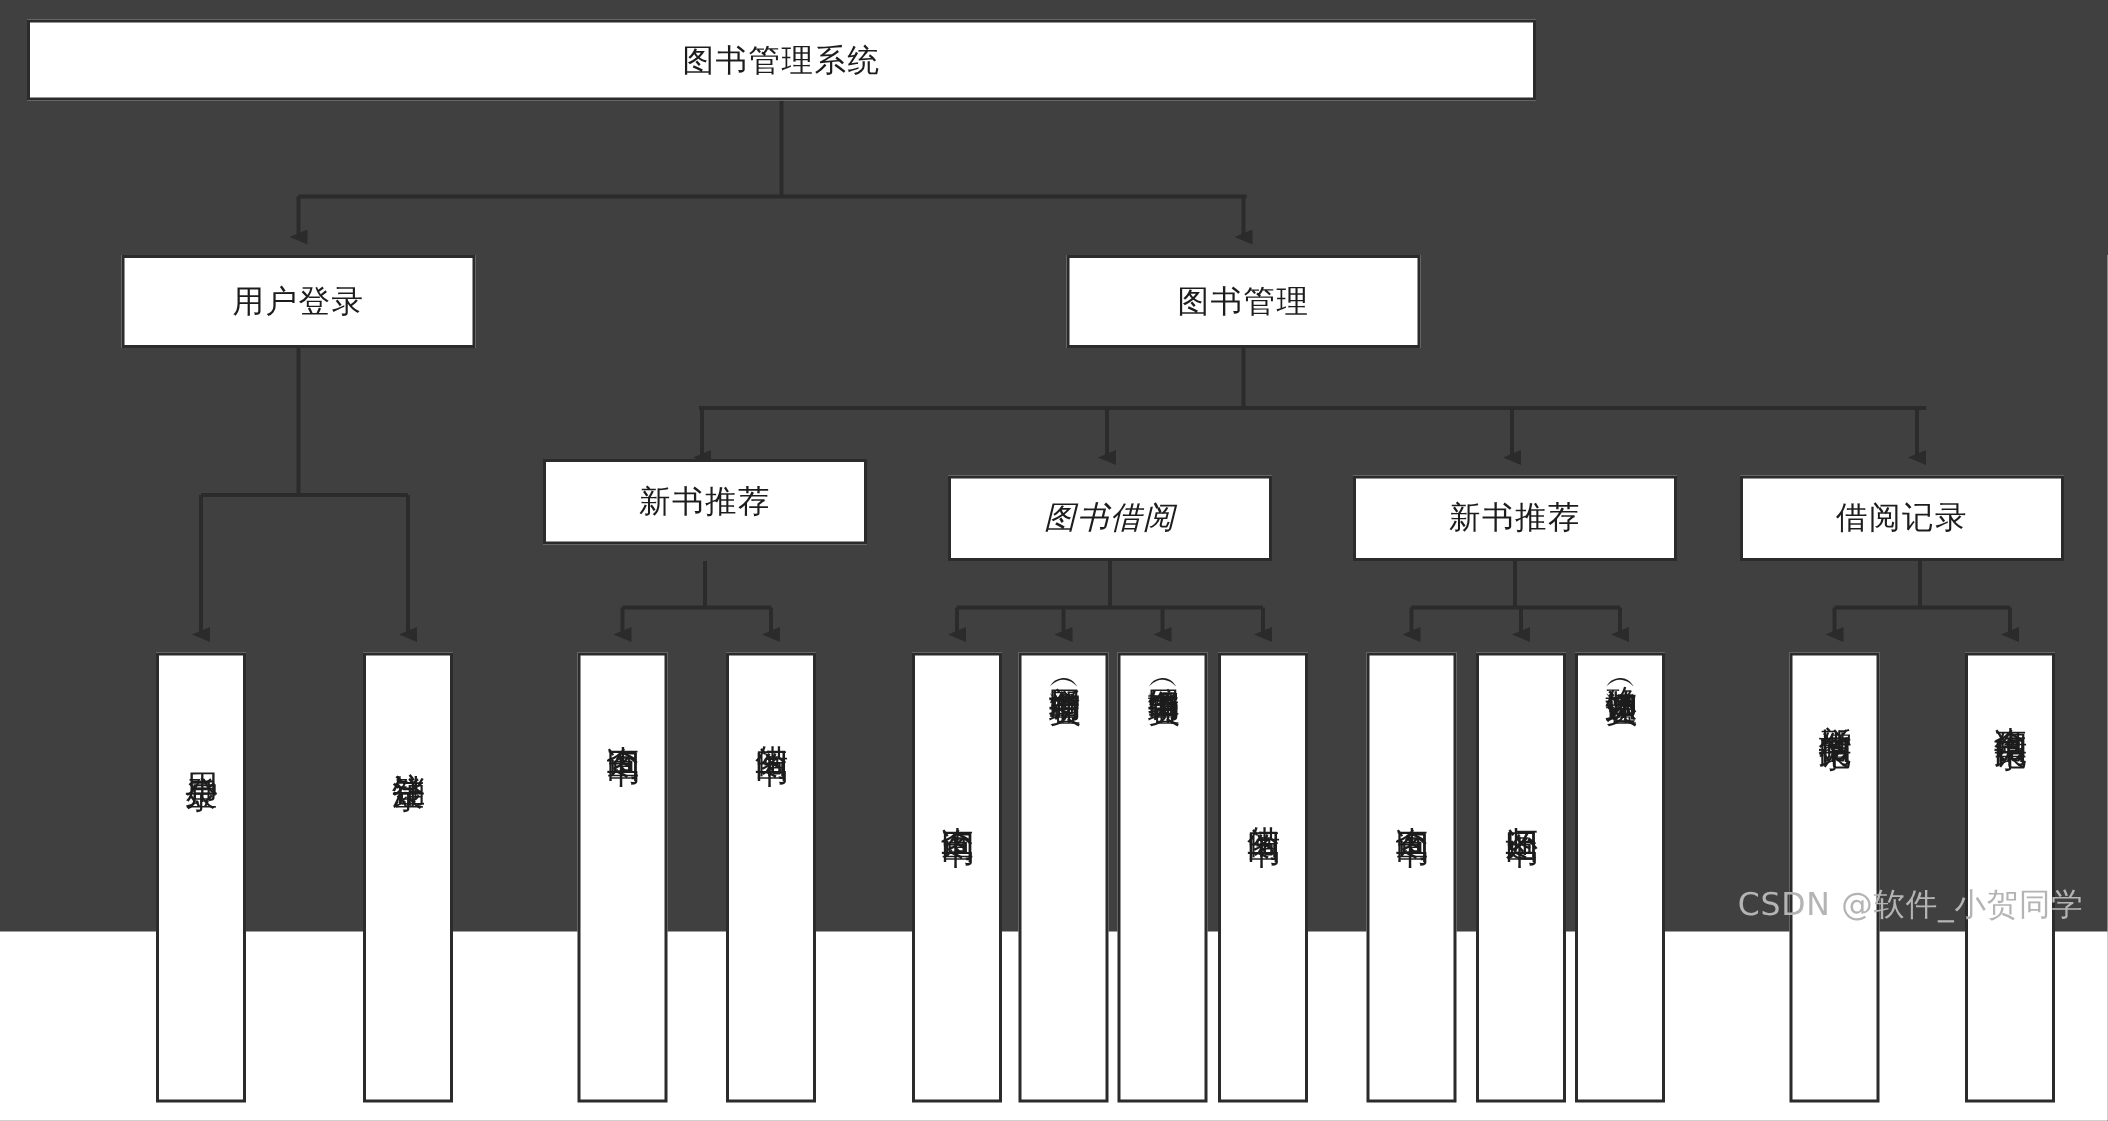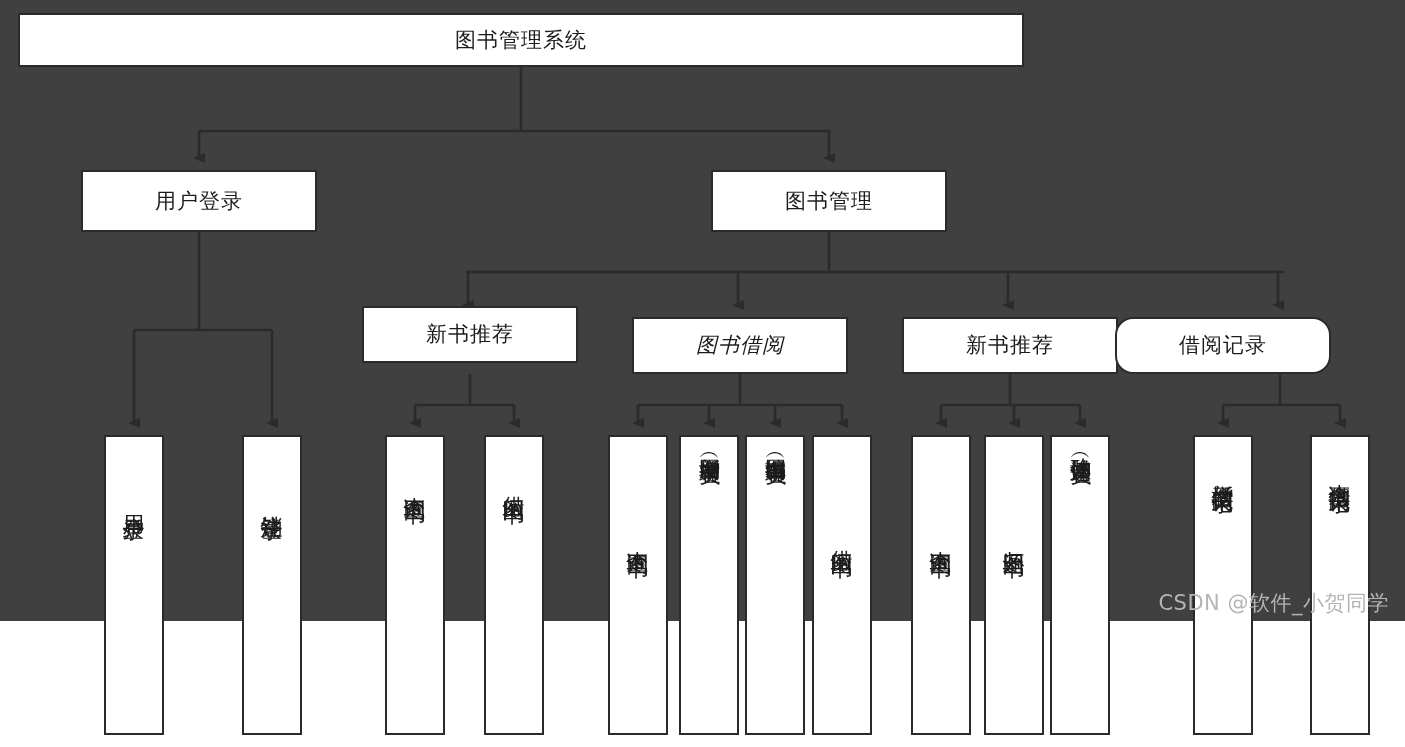--- a/index.html
+++ b/index.html
@@ -152,21 +152,21 @@
 
   <div class="node horizontal" style="left:362px; top:306px; width:216px; height:57px;">
     <span class="node-label">新书推荐</span>
   </div>
   <div class="node horizontal" style="left:632px; top:317px; width:216px; height:57px;font-style:italic;">
     <span class="node-label">图书借阅</span>
   </div>
   <div class="node horizontal" style="left:902px; top:317px; width:216px; height:57px;">
     <span class="node-label">新书推荐</span>
   </div>
-  <div class="node horizontal" style="left:1115px; top:317px; width:216px; height:57px;border-radius:18px;">
+  <div class="node horizontal" style="left:1160px; top:317px; width:216px; height:57px;">
     <span class="node-label">借阅记录</span>
   </div>
 
   <div class="node vertical mid-text-2" style="left:104px; top:435px; width:60px; height:300px;">
     <span class="node-label">用户登录</span>
   </div>
   <div class="node vertical mid-text-2" style="left:242px; top:435px; width:60px; height:300px;">
     <span class="node-label">注销登录</span>
   </div>
   <div class="node vertical mid-text" style="left:385px; top:435px; width:60px; height:300px;">

